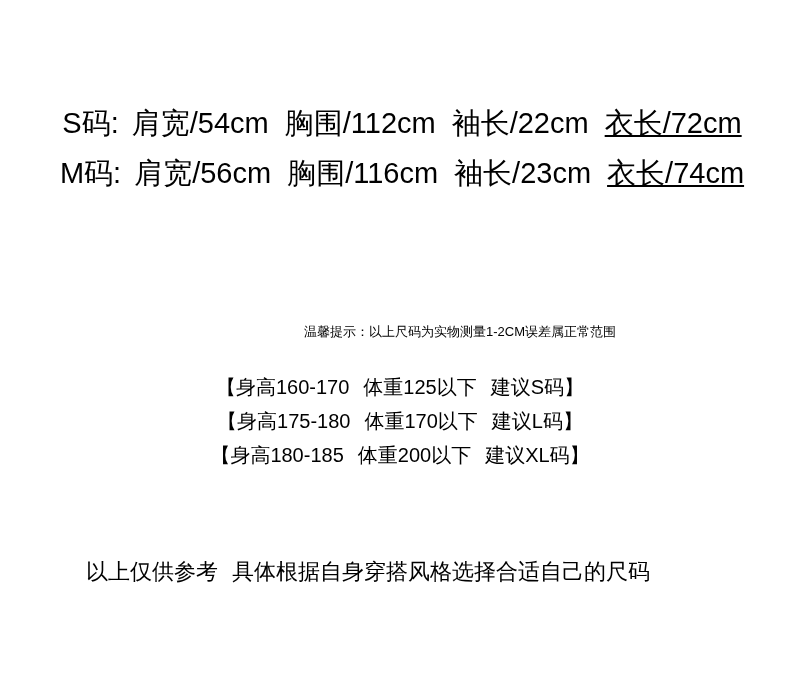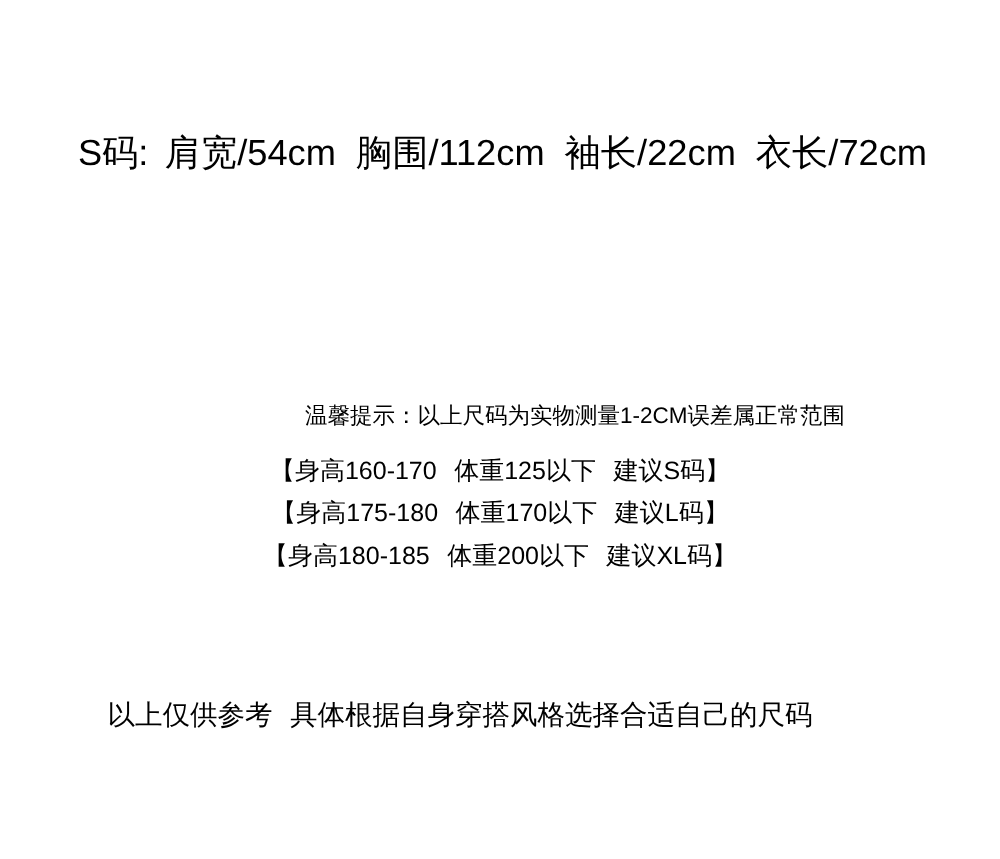--- a/index.html
+++ b/index.html
@@ -34,35 +34,36 @@
     padding-left: 4px;
   }
   .size-row .lbl {
     margin-right: 13px;
   }
   .size-row .seg {
     margin-right: 16px;
   }
   .size-row .seg:last-child {
     margin-right: 0;
+    text-decoration: underline;
   }
   .note {
     position: absolute;
     top: 322px;
     left: 0;
     width: 800px;
     text-align: center;
-    font-size: 18px;
+    font-size: 13px;
     line-height: 20px;
     padding-left: 120px;
     box-sizing: border-box;
   }
   .reco-block {
     position: absolute;
-    top: 360px;
+    top: 370px;
     left: 0;
     width: 800px;
   }
   .reco-row {
     font-size: 20px;
     line-height: 34px;
     text-align: center;
     white-space: nowrap;
   }
   .reco-row .seg {
@@ -92,20 +93,23 @@
 <body>
 
 <div class="page">
 
   <div class="size-table">
 
     <div class="size-row">
       <span class="lbl">S码:</span><span class="seg">肩宽/54cm</span><span class="seg">胸围/112cm</span><span class="seg">袖长/22cm</span><span class="seg">衣长/72cm</span>
     </div>
 
+    <div class="size-row">
+      <span class="lbl">M码:</span><span class="seg">肩宽/56cm</span><span class="seg">胸围/116cm</span><span class="seg">袖长/23cm</span><span class="seg">衣长/74cm</span>
+    </div>
 
 
 
   </div>
 
   <div class="note">温馨提示：以上尺码为实物测量1-2CM误差属正常范围</div>
 
   <div class="reco-block">
 
     <div class="reco-row">

